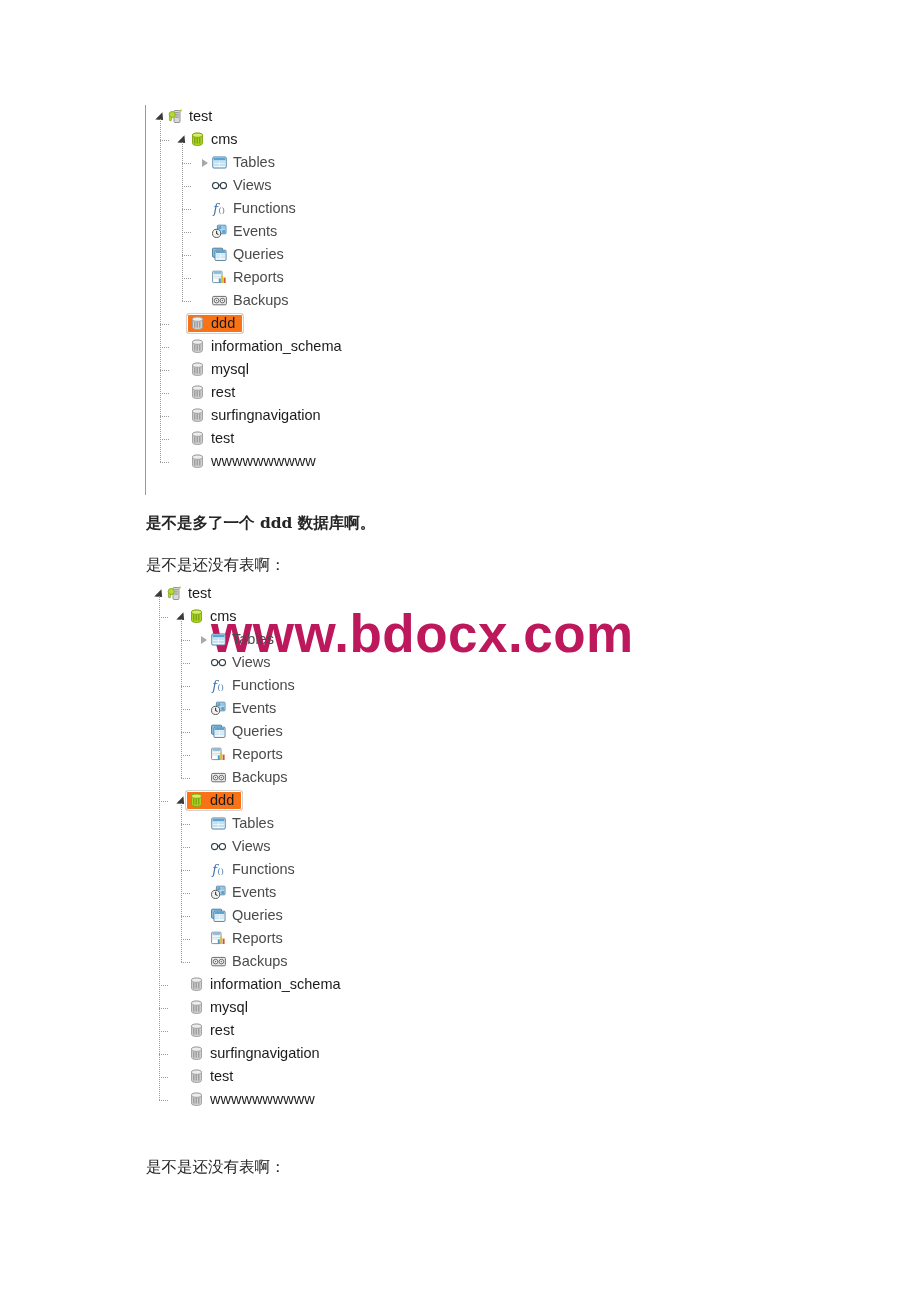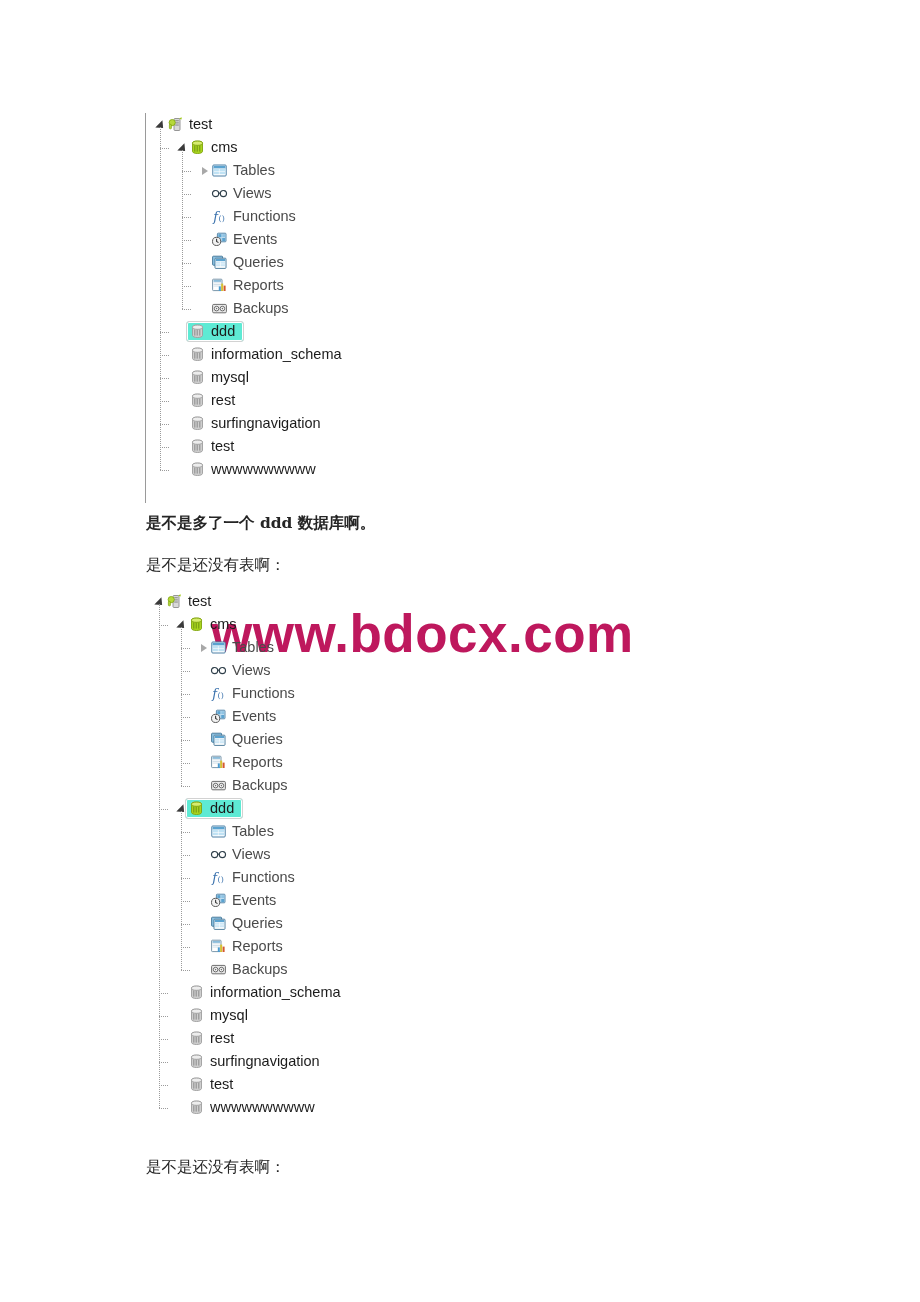--- a/index.html
+++ b/index.html
@@ -31,21 +31,20 @@
     white-space: nowrap;
     z-index: 5;
     user-select: none;
     font-weight: bold;
   }
 
   
   .tree-panel {
     position: absolute;
     z-index: 10;
-    margin-top: 8px;
   }
   .tree-panel.bordered {
     border-left: 1px solid #9a9a9a;
   }
   .tree {
     position: relative;
   }
   .node {
     position: relative;
     height: 23px;
@@ -61,21 +60,21 @@
     padding-left: 5px;
   }
   .node.dim .node-label { color: #4a4a4a; }
 
   
   .sel {
     display: inline-flex;
     align-items: center;
     border: 1px solid #d2d2d2;
     border-radius: 3px;
-    background: #5eead4;
+    background: #f97316;
     padding: 1px 8px 1px 2px;
     margin-left: -3px;
     box-shadow: 0 0 0 1px #ffffff inset;
   }
 
   
   .expander {
     width: 13px;
     height: 23px;
     display: inline-flex;

